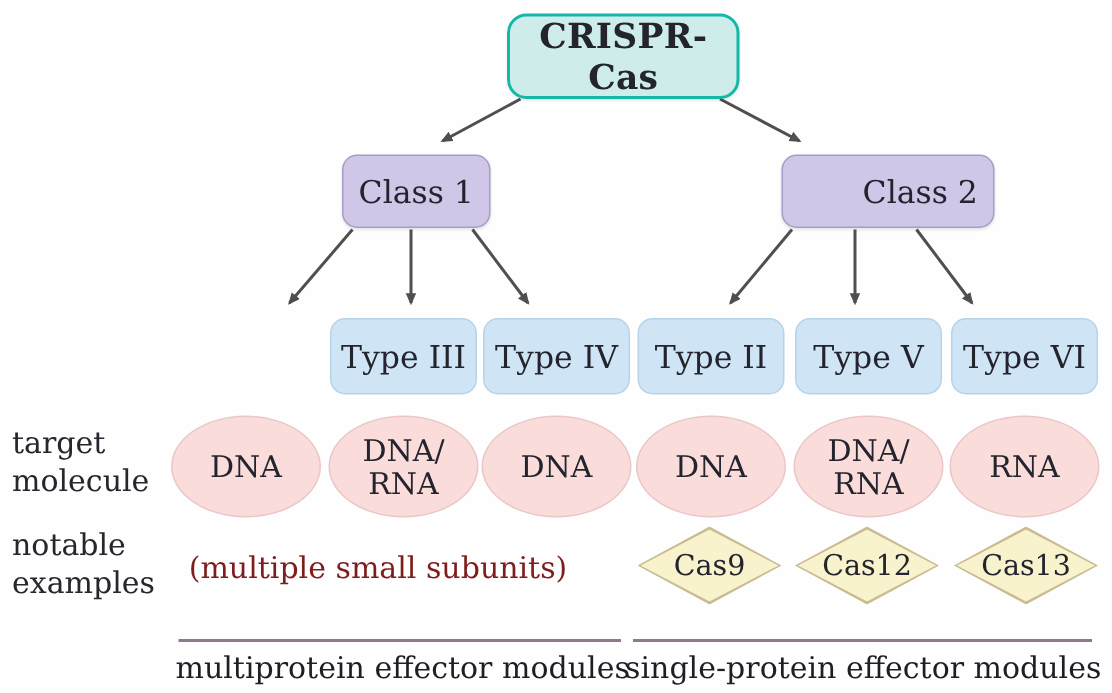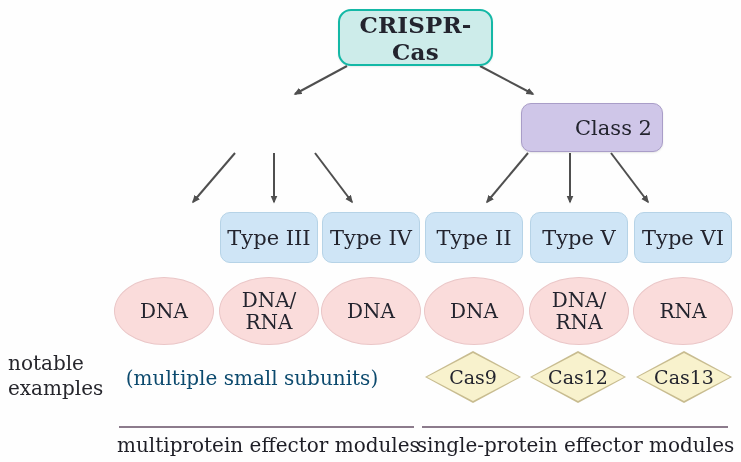--- a/index.html
+++ b/index.html
@@ -72,21 +72,21 @@
 
   .row-label {
     position:absolute; left:8px; font-size:20px; line-height:25px;
     white-space:pre-line; color:#26262c;
   }
   .row-label-target { top:283px; }
   .row-label-examples { top:351px; }
 
   .note {
     position:absolute; left:102px; top:366px; width:300px;
-    text-align:center; font-size:20px; color:#0c4a6e;
+    text-align:center; font-size:20px; color:#7f1d1d;
   }
 
   .footer-line { position:absolute; top:426px; height:2px; background:var(--footer-line); }
   .footer-line-0 { left:119px; width:295px; }
   .footer-line-1 { left:422px; width:306px; }
 
   .footer-label {
     position:absolute; top:433px; font-size:20px; text-align:center;
     white-space:nowrap; color:#1e1e26;
   }
@@ -113,20 +113,23 @@
       <line x1="528" y1="153" x2="487" y2="202" marker-end="url(#ah)"></line>
       <line x1="570" y1="153" x2="570" y2="202" marker-end="url(#ah)"></line>
       <line x1="611" y1="153" x2="648" y2="202" marker-end="url(#ah)"></line>
     </g>
   </svg>
 
   <div class="node root-box">
     <span>CRISPR-Cas</span>
   </div>
 
+  <div class="node class-box class-pos-0">
+    <span>Class 1</span>
+  </div>
   <div class="node class-box class-pos-1">
     <span>Class 2</span>
   </div>
 
   <div class="node type-box type-pos-1">
     <span>Type III</span>
   </div>
   <div class="node type-box type-pos-2">
     <span>Type IV</span>
   </div>
@@ -169,20 +172,22 @@
     <div class="fill"></div>
     <span>Cas12</span>
   </div>
   <div class="node diamond dia-pos-2">
     <div class="fill"></div>
     <span>Cas13</span>
   </div>
 
   <div class="note">(multiple small subunits)</div>
 
+  <div class="row-label row-label-target">target
+molecule</div>
   <div class="row-label row-label-examples">notable
 examples</div>
 
   <div class="footer-line footer-line-0"></div>
   <div class="footer-line footer-line-1"></div>
   <div class="footer-label footer-label-0">multiprotein effector modules</div>
   <div class="footer-label footer-label-1">single-protein effector modules</div>
 
 </div>
 

